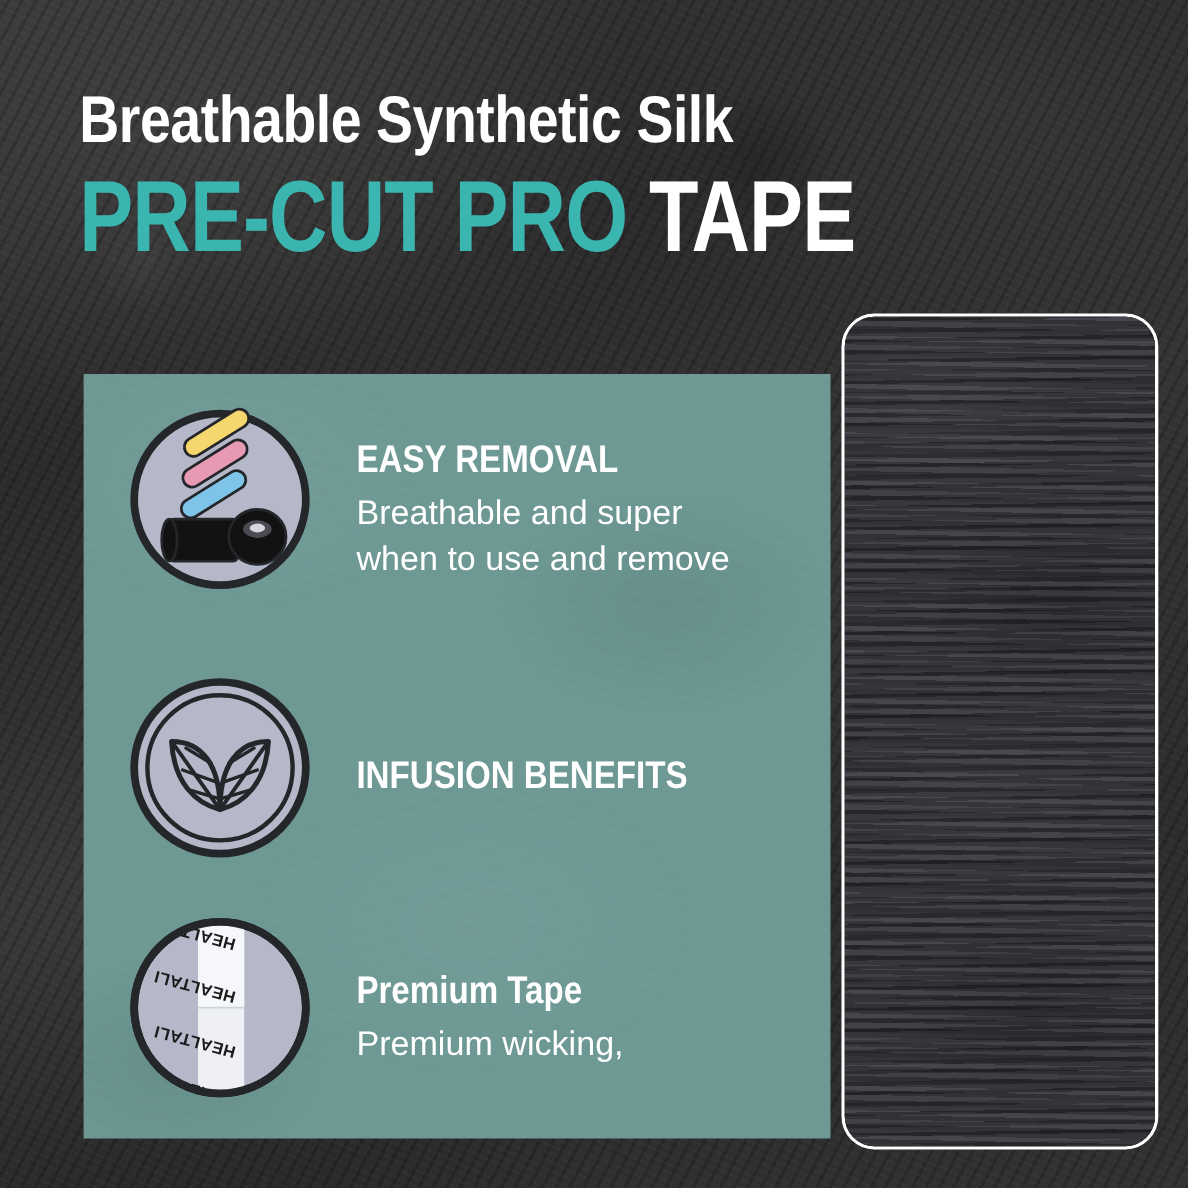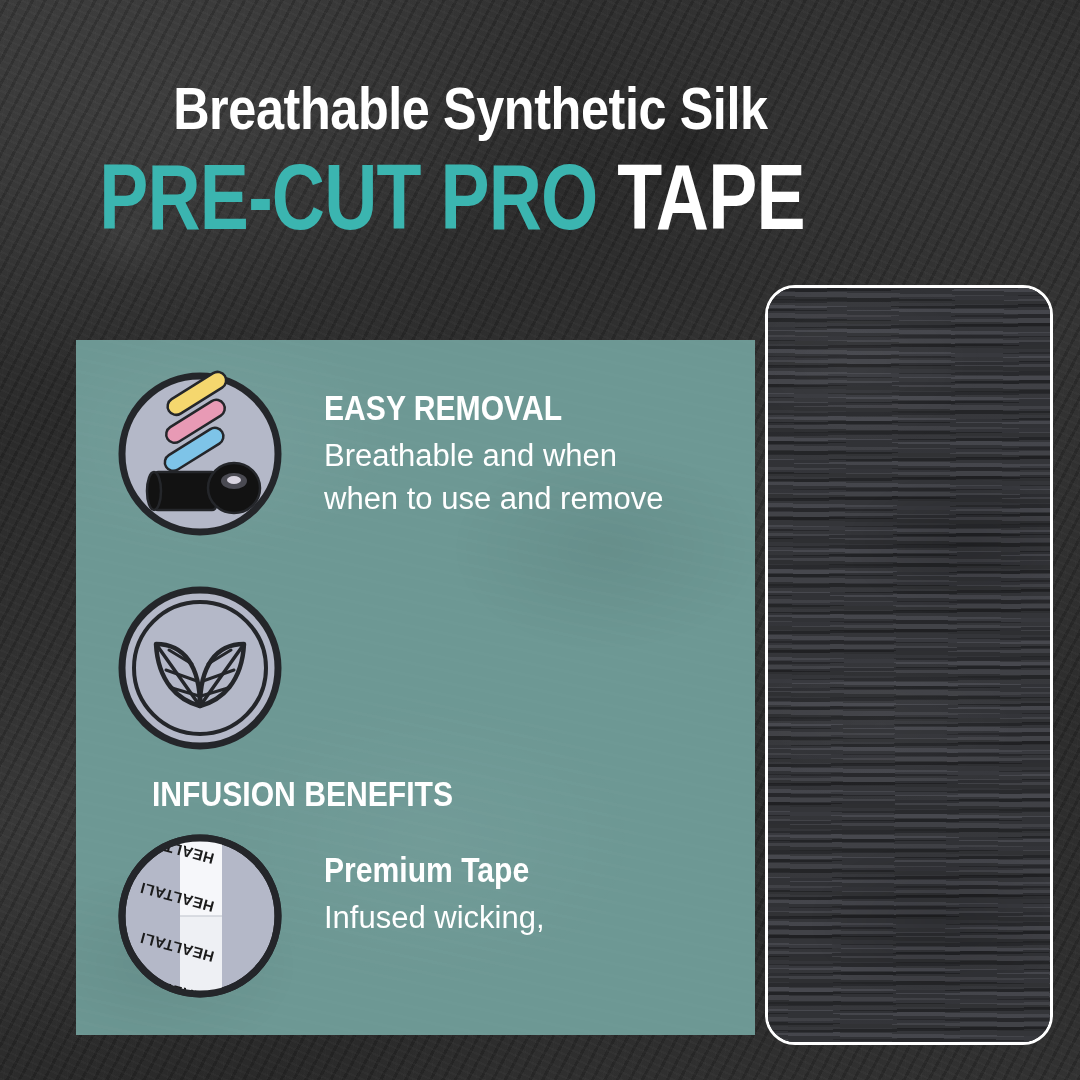--- a/index.html
+++ b/index.html
@@ -46,24 +46,23 @@
       radial-gradient(circle 90px at 64% 14%, rgba(0,0,0,.34), rgba(0,0,0,0) 72%),
       radial-gradient(circle 60px at 88% 36%, rgba(255,255,255,.06), rgba(0,0,0,0) 70%),
       radial-gradient(circle 110px at 30% 88%, rgba(0,0,0,.30), rgba(0,0,0,0) 72%),
       radial-gradient(circle 80px at 72% 80%, rgba(255,255,255,.05), rgba(0,0,0,0) 72%),
       radial-gradient(circle 50px at 46% 54%, rgba(0,0,0,.25), rgba(0,0,0,0) 70%);
   }
 
   
   .headline {
     position: absolute;
-    left: 84px;
+    left: 72px;
     top: 78px;
     width: 920px;
-    text-align: center;
   }
   .headline-line1 {
     font-family: "Liberation Sans Narrow", "Liberation Sans", sans-serif;
     font-weight: 700;
     font-size: 60px;
     line-height: 1.02;
     letter-spacing: -0.5px;
     color: #ffffff;
     transform: scaleX(.84);
     transform-origin: left center;
@@ -101,26 +100,26 @@
       radial-gradient(ellipse 40% 26% at 20% 14%, rgba(255,255,255,.10), rgba(0,0,0,0) 68%),
       radial-gradient(ellipse 34% 22% at 78% 30%, rgba(0,0,0,.12), rgba(0,0,0,0) 68%),
       radial-gradient(ellipse 45% 30% at 52% 72%, rgba(255,255,255,.07), rgba(0,0,0,0) 70%),
       radial-gradient(ellipse 30% 20% at 12% 90%, rgba(0,0,0,.12), rgba(0,0,0,0) 70%),
       repeating-linear-gradient(12deg, rgba(255,255,255,.022) 0 3px, rgba(0,0,0,0) 3px 12px);
   }
 
   .feature {
     position: absolute;
     display: flex;
-    align-items: flex-start;
+    align-items: center;
     left: 38px;
     width: 620px;
   }
   .feature.f1 { top: 28px; }
-  .feature.f2 { top: 242px; flex-direction: column; }
+  .feature.f2 { top: 272px; }
   .feature.f3 { top: 490px; }
 
   .icon-wrap {
     position: relative;
     flex: 0 0 auto;
     width: 172px;
     height: 172px;
   }
   .feature-text {
     padding-left: 38px;
@@ -229,21 +228,21 @@
             <ellipse cx="40" cy="123" rx="7" ry="19" fill="#121212" stroke="#24262a" stroke-width="2.5"></ellipse>
             <ellipse cx="120" cy="120" rx="26" ry="25" fill="#121212" stroke="#24262a" stroke-width="2.5"></ellipse>
             <ellipse cx="120" cy="113" rx="13" ry="8" fill="#4a4a52"></ellipse>
             <ellipse cx="120" cy="112" rx="7" ry="4" fill="#d8d4e0"></ellipse>
           </g>
         </svg>
       </div>
       <div class="feature-text">
         <div class="feature-title">EASY REMOVAL</div>
         <div class="feature-desc">
-          <div>Breathable and when</div>
+          <div>Breathable and super</div>
           <div>when to use and remove</div>
         </div>
       </div>
     </div>
 
     <div class="feature f2">
       <div class="icon-wrap">
         <svg width="172" height="172" viewBox="0 0 172 172">
           <circle cx="86" cy="86" r="78" fill="#b4b8c8" stroke="#24262a" stroke-width="7"></circle>
           <circle cx="86" cy="86" r="66" fill="none" stroke="#24262a" stroke-width="4"></circle>
@@ -283,21 +282,21 @@
               <text transform="translate(101,122) rotate(195)">HEALTALI</text>
               <text transform="translate(101,166) rotate(195)">HEALTALI</text>
             </g>
           </g>
           <circle cx="86" cy="86" r="78" fill="none" stroke="#24262a" stroke-width="7"></circle>
         </svg>
       </div>
       <div class="feature-text">
         <div class="feature-title">Premium Tape</div>
         <div class="feature-desc">
-          <div>Infused wicking,</div>
+          <div>Premium wicking,</div>
         </div>
       </div>
     </div>
   </div>
 
   <div class="product">
     <div class="product-tex"></div>
     <div class="product-tex2"></div>
     <div class="product-tex3"></div>
   </div>

